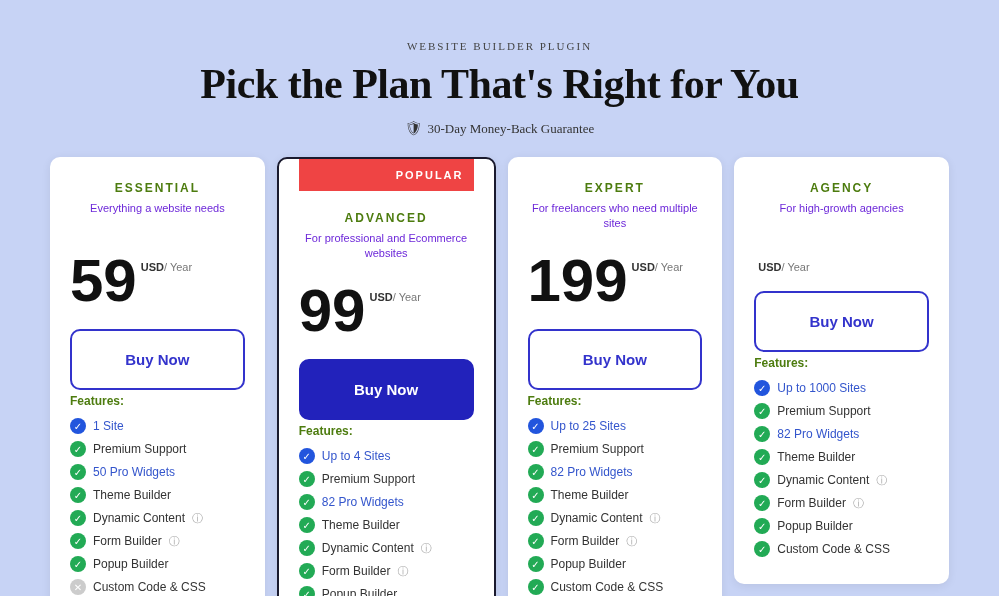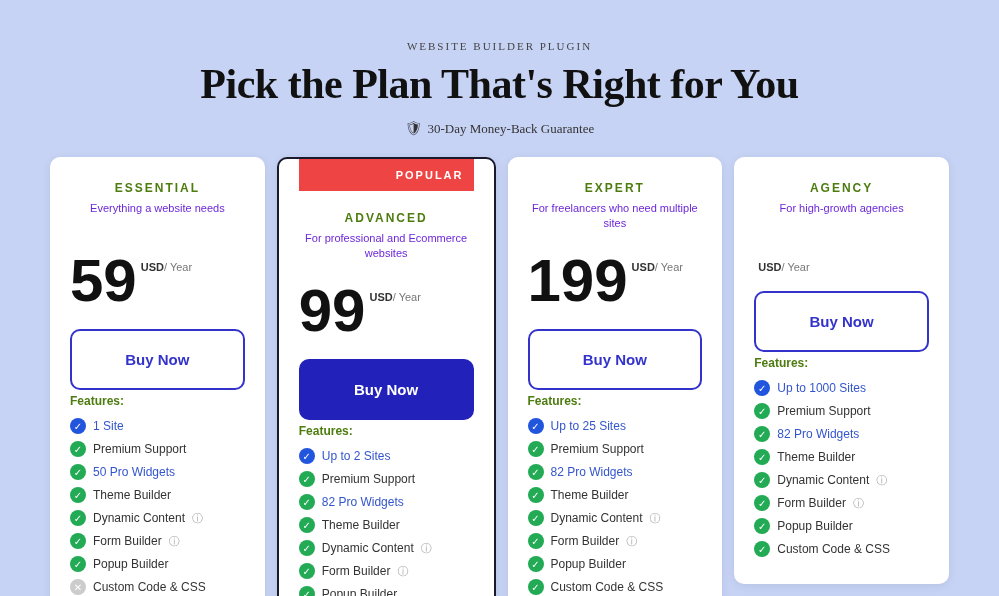--- a/index.html
+++ b/index.html
@@ -255,21 +255,21 @@
       <div class="plan-card popular"><div class="popular-badge">POPULAR</div><div class="plan-name">ADVANCED</div><div class="plan-description">For professional and Ecommerce websites</div><div class="price-row">
     <span class="price-number">99</span>
     <div class="price-meta">
       <span class="price-currency">USD</span>
       <span class="price-period">/ Year</span>
     </div>
   </div><button class="buy-button primary">Buy Now</button><div class="features-section">
           <div class="features-label">Features:</div>
           <div class="feature-item">
       <span class="feature-icon icon-blue">✓</span>
-      <span class="feature-text blue">Up to 2 Sites</span>
+      <span class="feature-text blue">Up to 4 Sites</span>
 
     </div>
           <div class="feature-item">
       <span class="feature-icon icon-green">✓</span>
       <span class="feature-text">Premium Support</span>
 
     </div>
           <div class="feature-item">
       <span class="feature-icon icon-green">✓</span>
       <span class="feature-text blue">82 Pro Widgets</span>

